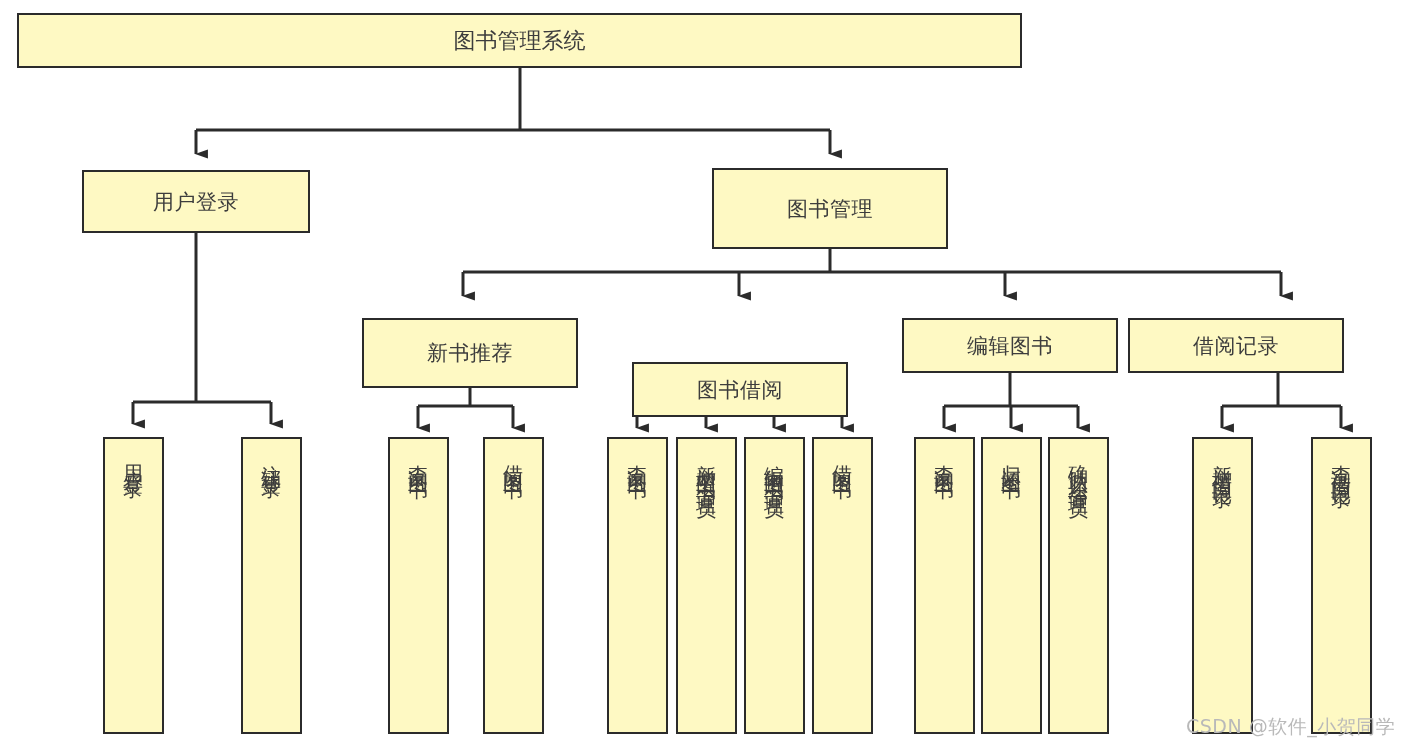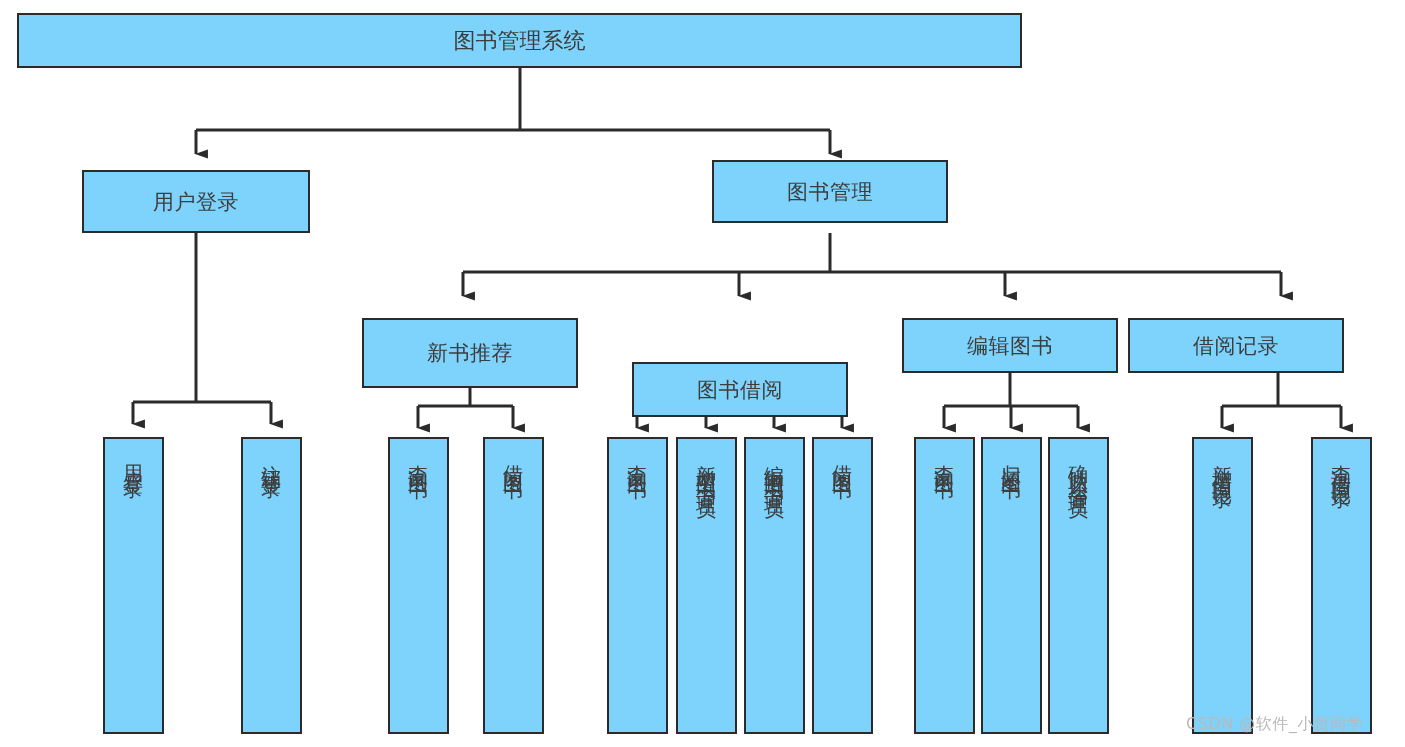--- a/index.html
+++ b/index.html
@@ -23,21 +23,21 @@
     left: 0;
     top: 0;
     width: 1405px;
     height: 747px;
     pointer-events: none;
   }
   .node {
     position: absolute;
     box-sizing: border-box;
     border: 2.5px solid #2b2b2b;
-    background: #7dd3fc;
+    background: #fef9c3;
     display: flex;
     align-items: center;
     justify-content: center;
     color: #3d3d3d;
   }
   .node.h {
     font-size: 21px;
     letter-spacing: 0.5px;
   }
   .node.root {
@@ -52,21 +52,21 @@
     writing-mode: vertical-rl;
     text-orientation: upright;
     letter-spacing: 5px;
     line-height: 1;
     white-space: nowrap;
   }
   .watermark {
     position: absolute;
     left: 1186px;
     top: 714px;
-    font-size: 16px;
+    font-size: 19px;
     color: #b9b9b9;
     white-space: nowrap;
     letter-spacing: 0.5px;
   }
 </style>
 </head>
 <body>
 
 <div id="canvas">
 
@@ -120,21 +120,21 @@
     </g>
   </svg>
 
   <div class="node root" style="left:17px; top:13px; width:1005px; height:55px;">
     <span>图书管理系统</span>
   </div>
 
   <div class="node h" style="left:82px; top:170px; width:228px; height:63px;">
     <span>用户登录</span>
   </div>
-  <div class="node h" style="left:712px; top:160px; width:236px; height:63px;">
+  <div class="node h" style="left:712px; top:168px; width:236px; height:81px;">
     <span>图书管理</span>
   </div>
 
   <div class="node h" style="left:362px; top:318px; width:216px; height:70px;">
     <span>新书推荐</span>
   </div>
   <div class="node h" style="left:632px; top:318px; width:216px; height:55px;margin-top:44px;">
     <span>图书借阅</span>
   </div>
   <div class="node h" style="left:902px; top:318px; width:216px; height:55px;">

